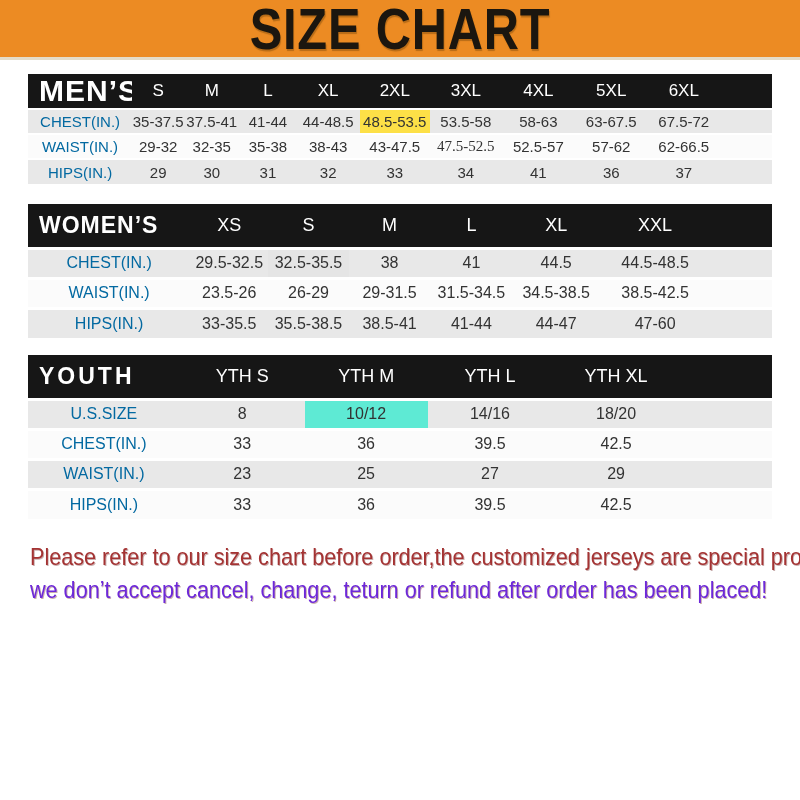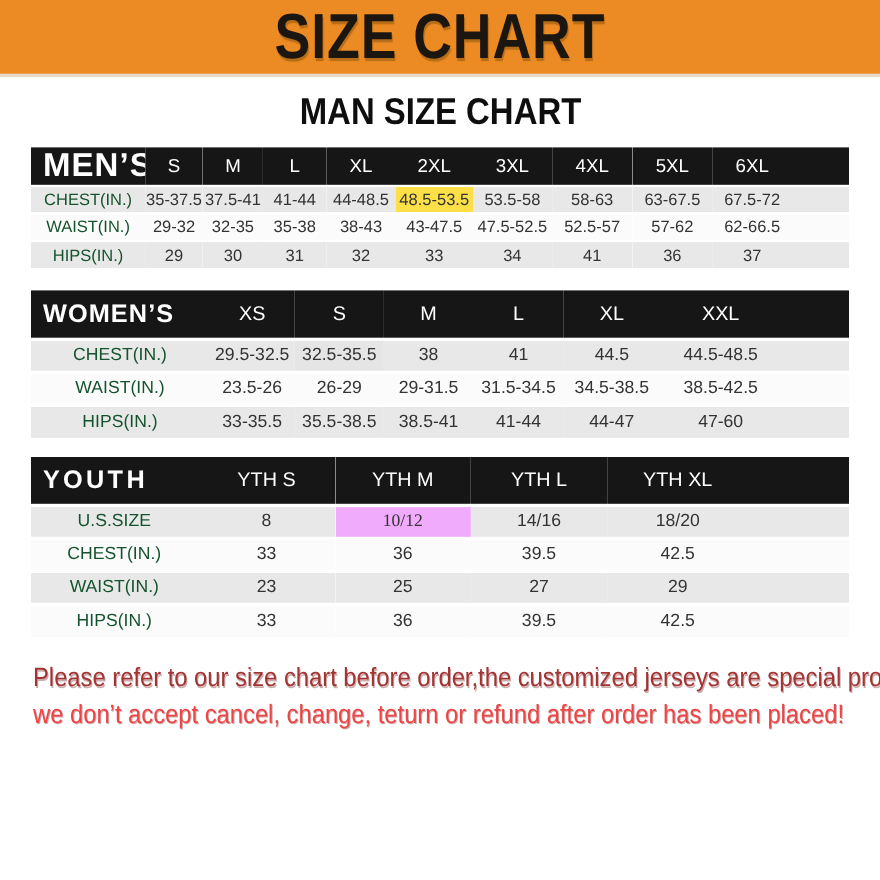--- a/index.html
+++ b/index.html
@@ -6,21 +6,21 @@
   html, body { margin: 0; padding: 0; }
   body {
     width: 800px; height: 800px;
     background: #ffffff;
     font-family: "Liberation Sans", sans-serif;
     overflow: hidden;
   }
 
   
   .banner {
-    height: 70px;
+    height: 60px;
     background: #ec8b23;
     border-bottom: 3px solid #e4dcc9;
     display: flex; align-items: center; justify-content: center;
   }
   .banner-title {
     font-size: 58px; font-weight: bold; color: #1b160f;
     display: inline-block; transform: scaleX(0.84);
     letter-spacing: 1px; white-space: nowrap;
     text-shadow: 1px 2px 1px rgba(120,70,10,0.45);
   }
@@ -55,44 +55,41 @@
   .women-table th.corner { font-size: 23px; letter-spacing: 1px; }
   .youth-table th.corner { font-size: 23px; letter-spacing: 3px; }
 
   tbody td { color: #333333; }
   .men-table   tbody td { height: 25px; font-size: 15px; border-top: 2px solid #ffffff; }
   .women-table tbody td,
   .youth-table tbody td { height: 30px; font-size: 16px; border-top: 3px solid #ffffff; }
 
   tbody tr:nth-child(odd)  td { background: #e8e8e8; }
   tbody tr:nth-child(even) td { background: #fbfbfb; }
-  td.rowlabel { color: #14532d; }
+  td.rowlabel { color: #0369a1; }
 
   
   .disclaimer { margin: 21px 0 0 30px; }
   .disclaimer .line {
     color: #a43333; font-size: 24px; line-height: 33px; height: 33px;
     white-space: nowrap;
   }
   .disclaimer .cond {
     display: inline-block; transform: scaleX(0.9); transform-origin: left center;
     text-shadow: 1px 1px 0 rgba(100,20,20,0.35);
   }
 </style>
 </head>
 <body>
 
 <div class="banner" style="background: rgb(236, 139, 35);">
   <span class="banner-title">SIZE CHART</span>
 </div>
 
 <div class="sec-men">
-  <div class="section-heading">
-    <span class="cond">MAN SIZE CHART</span>
-  </div>
   <table class="size-table men-table">
     <colgroup>
       <col style="width:14%">
         <col style="width:7%">
         <col style="width:7.4%">
         <col style="width:7.7%">
       <col style="width:8.5%">
         <col style="width:9.4%">
         <col style="width:9.7%">
         <col style="width:9.8%">
@@ -129,21 +126,21 @@
           <td style="background: rgb(232, 232, 232);">67.5-72</td>
           <td class="filler" style="background: rgb(232, 232, 232);"></td>
         </tr>
         <tr>
           <td class="rowlabel" style="background: rgb(251, 251, 251);">WAIST(IN.)</td>
           <td style="background: rgb(251, 251, 251);">29-32</td>
           <td style="background: rgb(251, 251, 251);">32-35</td>
           <td style="background: rgb(251, 251, 251);">35-38</td>
           <td style="background: rgb(251, 251, 251);">38-43</td>
           <td style="background: rgb(251, 251, 251);">43-47.5</td>
-          <td style="background: rgb(251, 251, 251);">47.5-52.5</td>
+          <td style="background: rgb(251, 251, 251); font-family: Liberation Serif, serif;">47.5-52.5</td>
           <td style="background: rgb(251, 251, 251);">52.5-57</td>
           <td style="background: rgb(251, 251, 251);">57-62</td>
           <td style="background: rgb(251, 251, 251);">62-66.5</td>
           <td class="filler" style="background: rgb(251, 251, 251);"></td>
         </tr>
         <tr>
           <td class="rowlabel" style="background: rgb(232, 232, 232);">HIPS(IN.)</td>
           <td style="background: rgb(232, 232, 232);">29</td>
           <td style="background: rgb(232, 232, 232);">30</td>
           <td style="background: rgb(232, 232, 232);">31</td>
@@ -235,21 +232,21 @@
           <th style="background: rgb(22, 22, 22);">YTH M</th>
           <th style="background: rgb(22, 22, 22);">YTH L</th>
           <th style="background: rgb(22, 22, 22);">YTH XL</th>
           <th class="filler" style="background: rgb(22, 22, 22);"></th>
         </tr>
       </thead>
       <tbody>
         <tr>
           <td class="rowlabel" style="background: rgb(232, 232, 232);">U.S.SIZE</td>
           <td style="background: rgb(232, 232, 232);">8</td>
-          <td style="background: #f0abfc; font-family: Liberation Serif, serif;">10/12</td>
+          <td style="background: #5eead4;">10/12</td>
           <td style="background: rgb(232, 232, 232);">14/16</td>
           <td style="background: rgb(232, 232, 232);">18/20</td>
           <td class="filler" style="background: rgb(232, 232, 232);"></td>
         </tr>
         <tr>
           <td class="rowlabel" style="background: rgb(251, 251, 251);">CHEST(IN.)</td>
           <td style="background: rgb(251, 251, 251);">33</td>
           <td style="background: rgb(251, 251, 251);">36</td>
           <td style="background: rgb(251, 251, 251);">39.5</td>
           <td style="background: rgb(251, 251, 251);">42.5</td>
@@ -272,16 +269,16 @@
           <td class="filler" style="background: rgb(251, 251, 251);"></td>
         </tr>
       </tbody>
     </table>
 </div>
 
 <div class="disclaimer">
   <div class="line" style="color: rgb(164, 51, 51);">
     <span class="cond">Please refer to our size chart before order,the customized jerseys are special products,</span>
   </div>
-  <div class="line" style="color: #ef4444;">
+  <div class="line" style="color: #6d28d9;">
     <span class="cond">we don’t accept cancel, change, teturn or refund after order has been placed!</span>
   </div>
 </div>
 
 </body></html>

